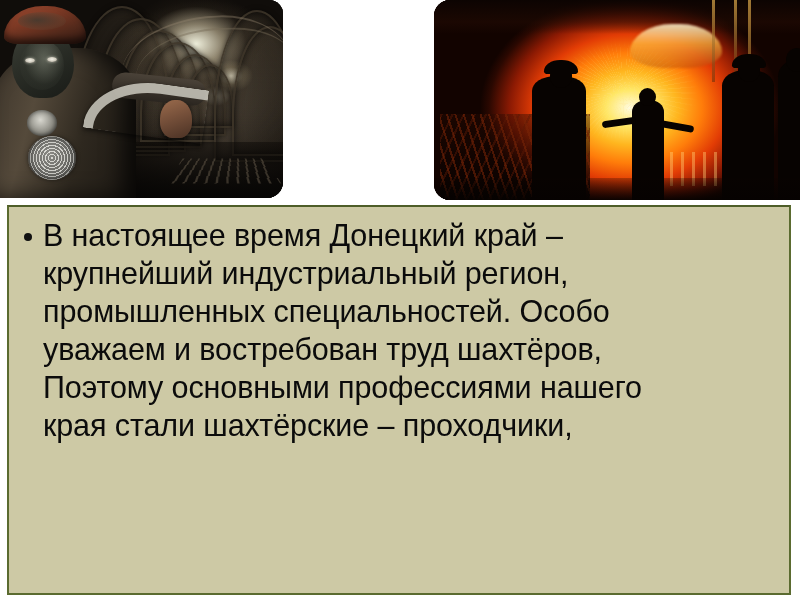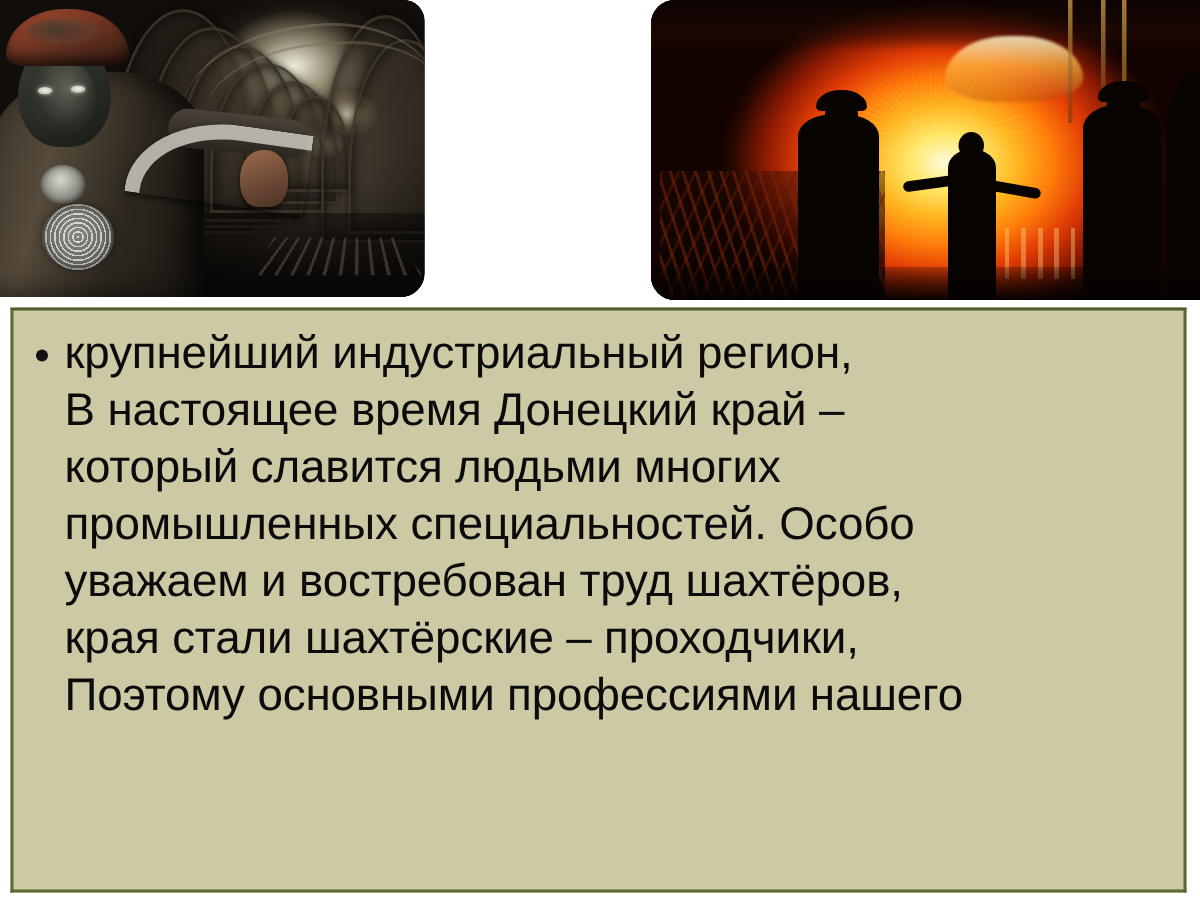--- a/index.html
+++ b/index.html
@@ -312,24 +312,23 @@
       <div class="silhouette" style="left:344px; width:40px; height:140px;"></div>
       <div class="sil-head" style="left:352px; bottom:128px; width:22px; height:24px;"></div>
 
       <div class="floor-dark"></div>
     </div>
   </div>
 
   <div id="text-box">
     <ul class="bullet-list">
       <li class="bullet-item">
+        <span class="para">В настоящее время Донецкий край –</span>
         <span class="para">крупнейший индустриальный регион,</span>
-        <span class="para">В настоящее время Донецкий край –</span>
-        <span class="para">который славится людьми многих</span>
         <span class="para">промышленных специальностей. Особо</span>
         <span class="para">уважаем и востребован труд шахтёров,</span>
+        <span class="para">Поэтому основными профессиями нашего</span>
         <span class="para">края стали шахтёрские – проходчики,</span>
-        <span class="para">Поэтому основными профессиями нашего</span>
       </li>
     </ul>
   </div>
 
 </div>
 
 </body></html>

